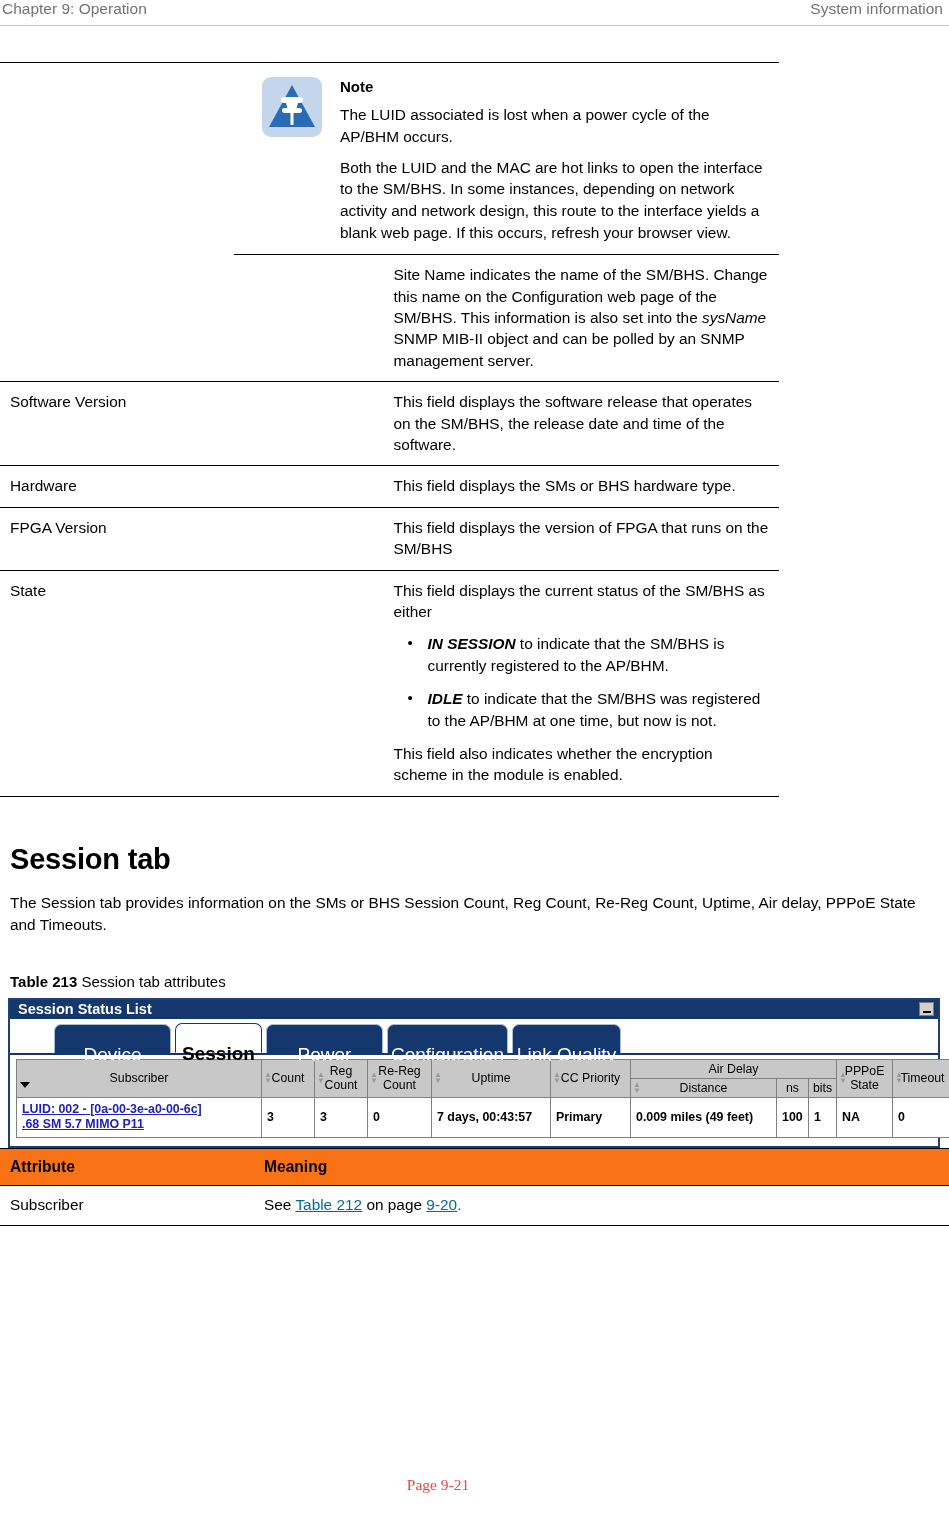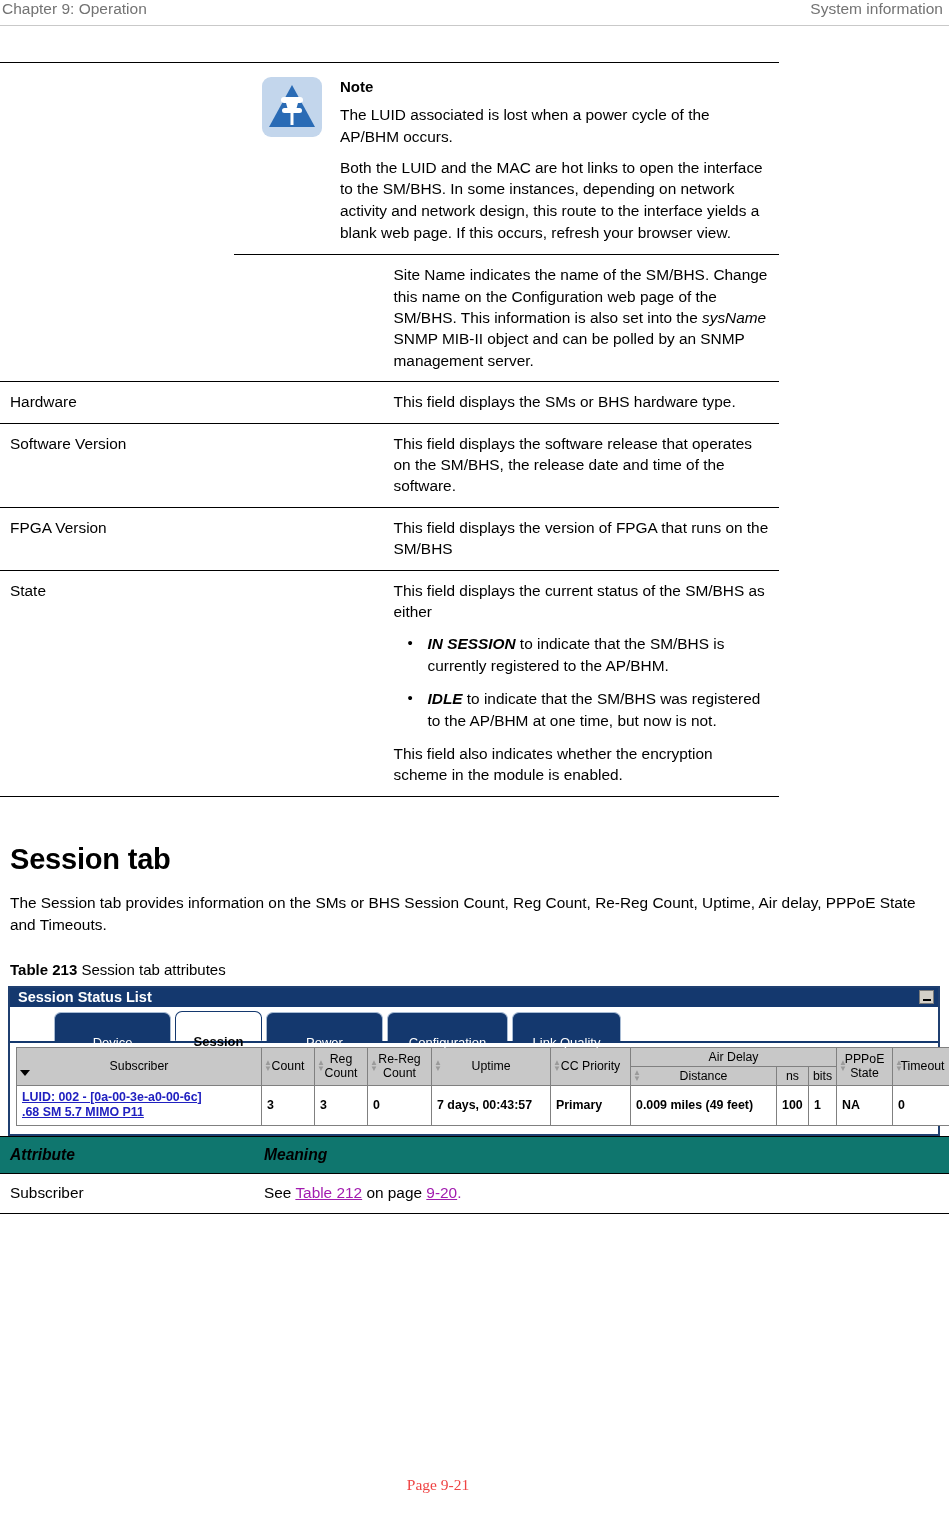--- a/index.html
+++ b/index.html
@@ -126,21 +126,21 @@
   h1.section-title {
     font-size: 29px;
     font-weight: bold;
     margin: 46px 0 16px 0;
     padding-left: 10px;
     letter-spacing: -0.2px;
   }
   p.body-para {
     font-size: 15.4px;
     line-height: 1.47;
-    margin: 0 0 24px 0;
+    margin: 0 0 36px 0;
     padding: 0 14px 0 10px;
   }
   p.table-caption {
     font-size: 15px;
     margin: 0 0 8px 0;
     padding-left: 10px;
   }
   p.table-caption .cap-num { font-weight: bold; }
 
   
@@ -202,21 +202,21 @@
     align-items: flex-end;
     padding: 6px 0 0 44px;
     background: #fff;
     gap: 4px;
     height: 28px;
     box-sizing: content-box;
   }
   .ss-tab {
     background: #14386e;
     color: #ffffff;
-    font-size: 13px;
+    font-size: 19px;
     text-align: center;
     padding: 22px 0 6px 0;
     border-radius: 7px 7px 0 0;
     border: 1px solid #a9bcd4;
     border-bottom: none;
     box-sizing: border-box;
     height: 27px;
     line-height: 15px;
   }
   .ss-tab.active {
@@ -297,37 +297,36 @@
 
   
   .am-table {
     width: 949px;
     border-collapse: collapse;
     table-layout: fixed;
     font-size: 15.4px;
     margin-top: 0px;
   }
   .am-table th {
-    background: #0f766e;
+    background: #f97316;
     text-align: left;
     font-weight: bold;
     padding: 9px 10px 9px 10px;
     border-top: 1.6px solid #000;
     border-bottom: 1.6px solid #000;
     font-size: 15.6px;
-    font-style: italic;
   }
   .am-table th:first-child { width: 234px; }
   .am-table td {
     padding: 10px 10px 11px 10px;
     border-bottom: 1.6px solid #000;
     vertical-align: top;
   }
   .am-table td:first-child { width: 234px; }
-  .xref { color: #a21caf; }
+  .xref { color: #0369a1; }
 
   
   .page-footer {
     position: absolute;
     bottom: 20px;
     left: 0;
     width: 876px;
     text-align: center;
     font-size: 15.5px;
     color: #ef4444;
@@ -370,27 +369,27 @@
       </tr>
 
       <tr class="no-top">
         <td></td>
         <td>
           <span>Site Name indicates the name of the SM/BHS. Change this name on the Configuration web page of the SM/BHS. This information is also set into the </span><span class="i">sysName</span><span> SNMP MIB-II object and can be polled by an SNMP management server.</span>
         </td>
       </tr>
 
       <tr>
+        <td>Software Version</td>
+        <td>This field displays the software release that operates on the SM/BHS, the release date and time of the software.</td>
+      </tr>
+
+      <tr>
         <td>Hardware</td>
         <td>This field displays the SMs or BHS hardware type.</td>
-      </tr>
-
-      <tr>
-        <td>Software Version</td>
-        <td>This field displays the software release that operates on the SM/BHS, the release date and time of the software.</td>
       </tr>
 
       <tr>
         <td>FPGA Version</td>
         <td>This field displays the version of FPGA that runs on the SM/BHS</td>
       </tr>
 
       <tr>
         <td>State</td>
         <td>

